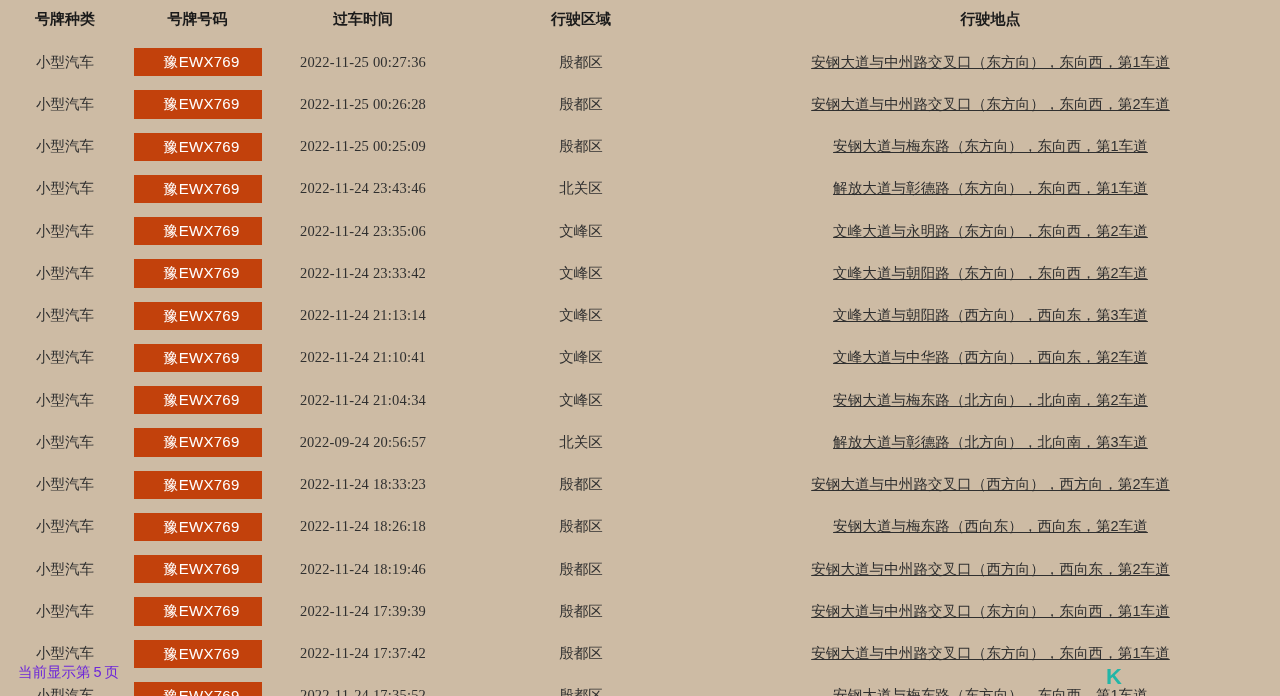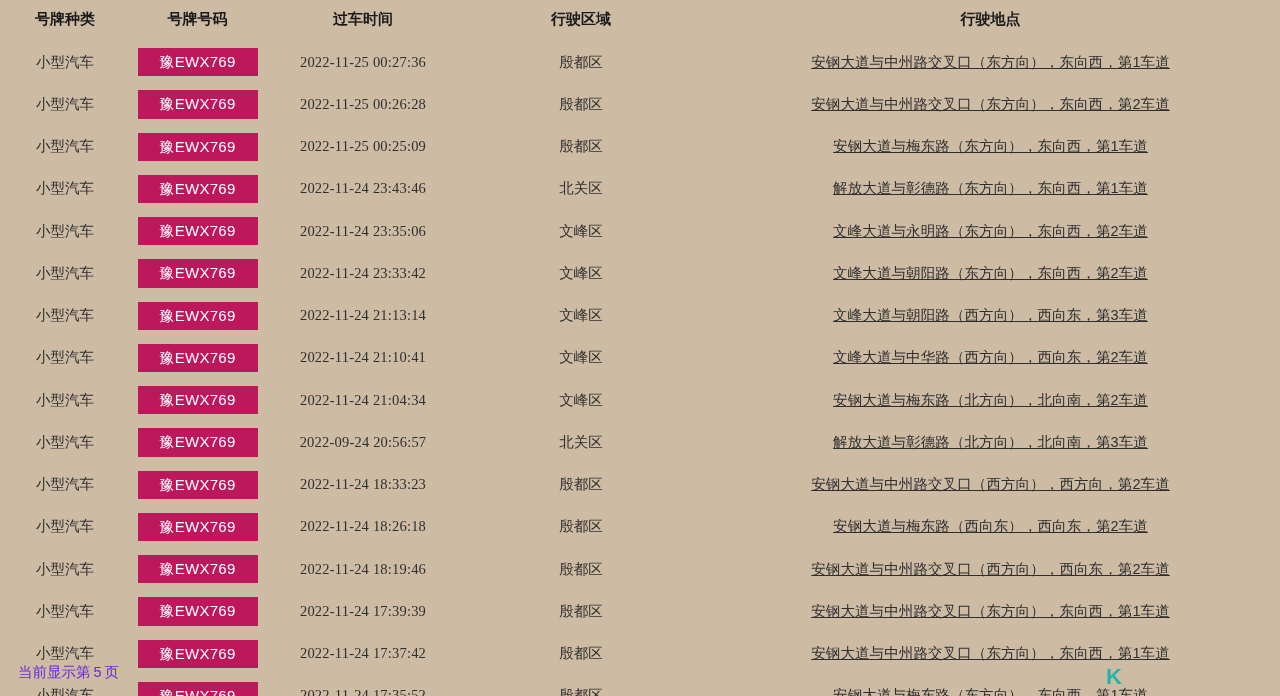--- a/index.html
+++ b/index.html
@@ -50,25 +50,25 @@
   col.c-place   { width: 579px; }
 
   td.type {
     text-align: left;
     padding-left: 22px;
     color: #3a3a3a;
   }
   td.plate { padding: 4px 0; }
   .plate-badge {
     display: inline-block;
-    background: #be185d;
+    background: #c2410c;
     color: #ffffff;
     font-size: 15px;
     letter-spacing: 0.3px;
-    padding: 5px 10px 6px 10px;
+    padding: 5px 10px 6px 18px;
     min-width: 100px;
     text-align: center;
     line-height: 1.15;
   }
   td.time {
     color: #3a3a3a;
     font-size: 14.5px;
     letter-spacing: 0.2px;
     font-family: Liberation Serif, serif;
   }

